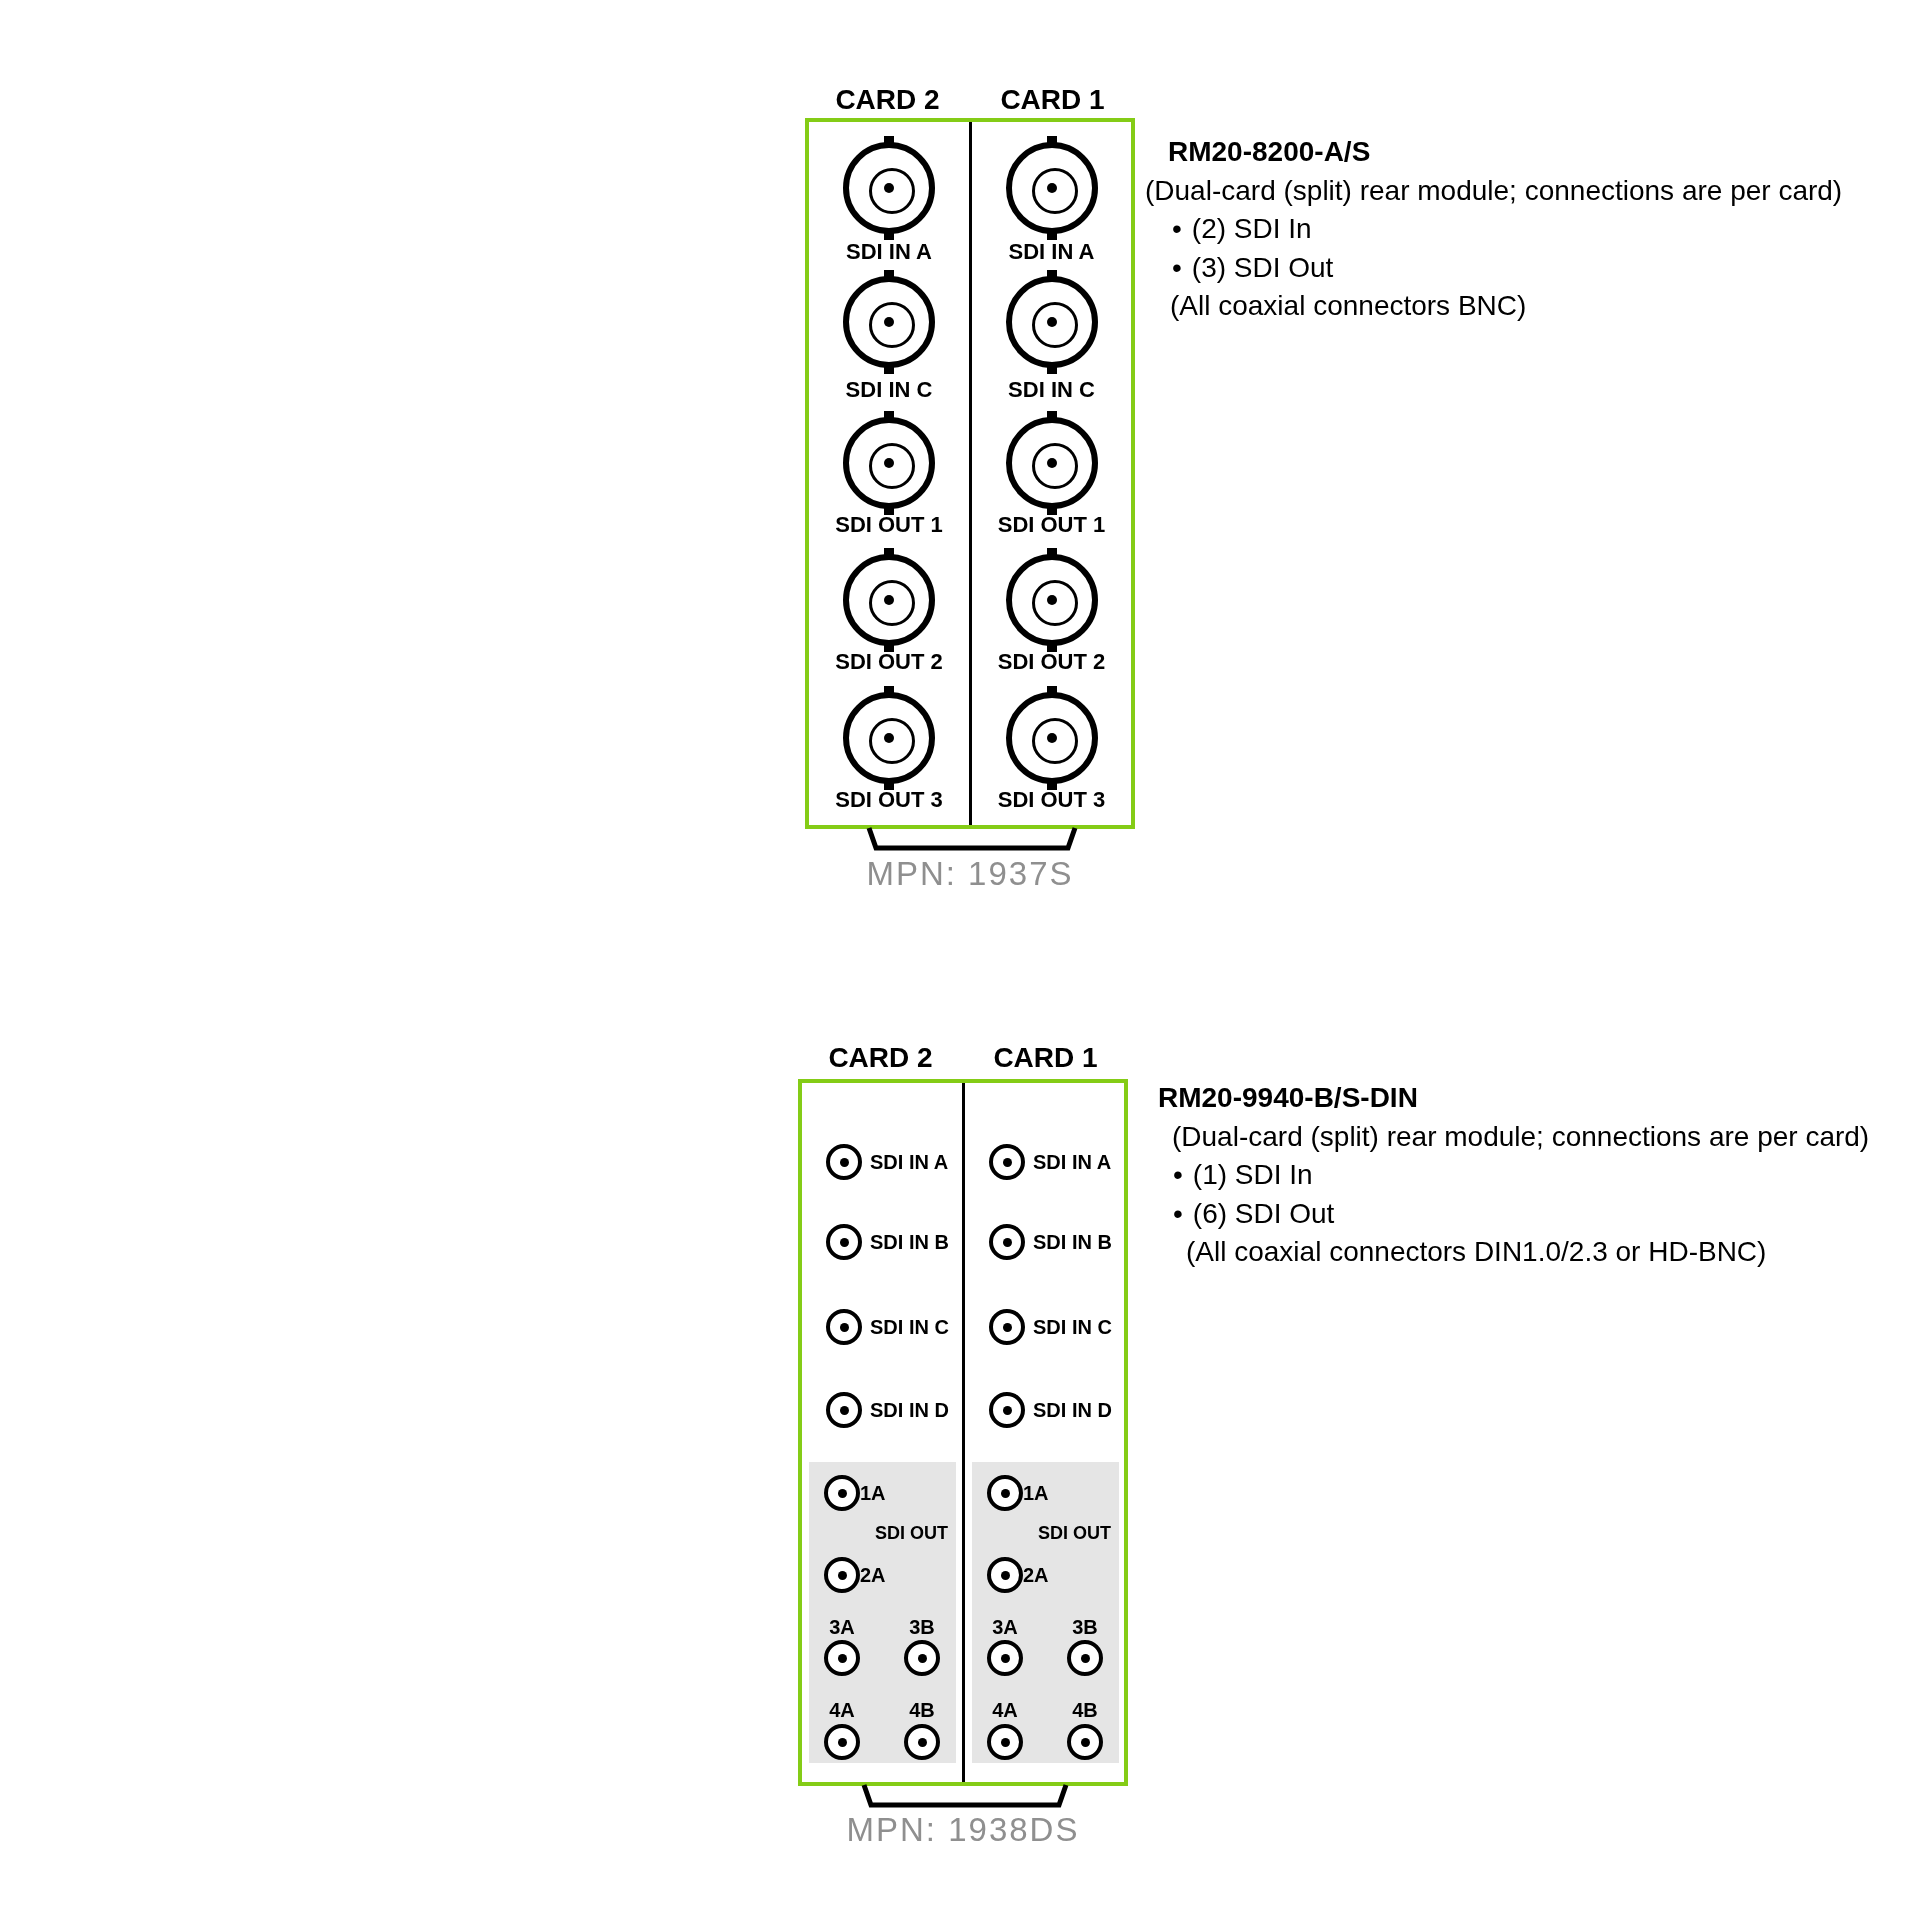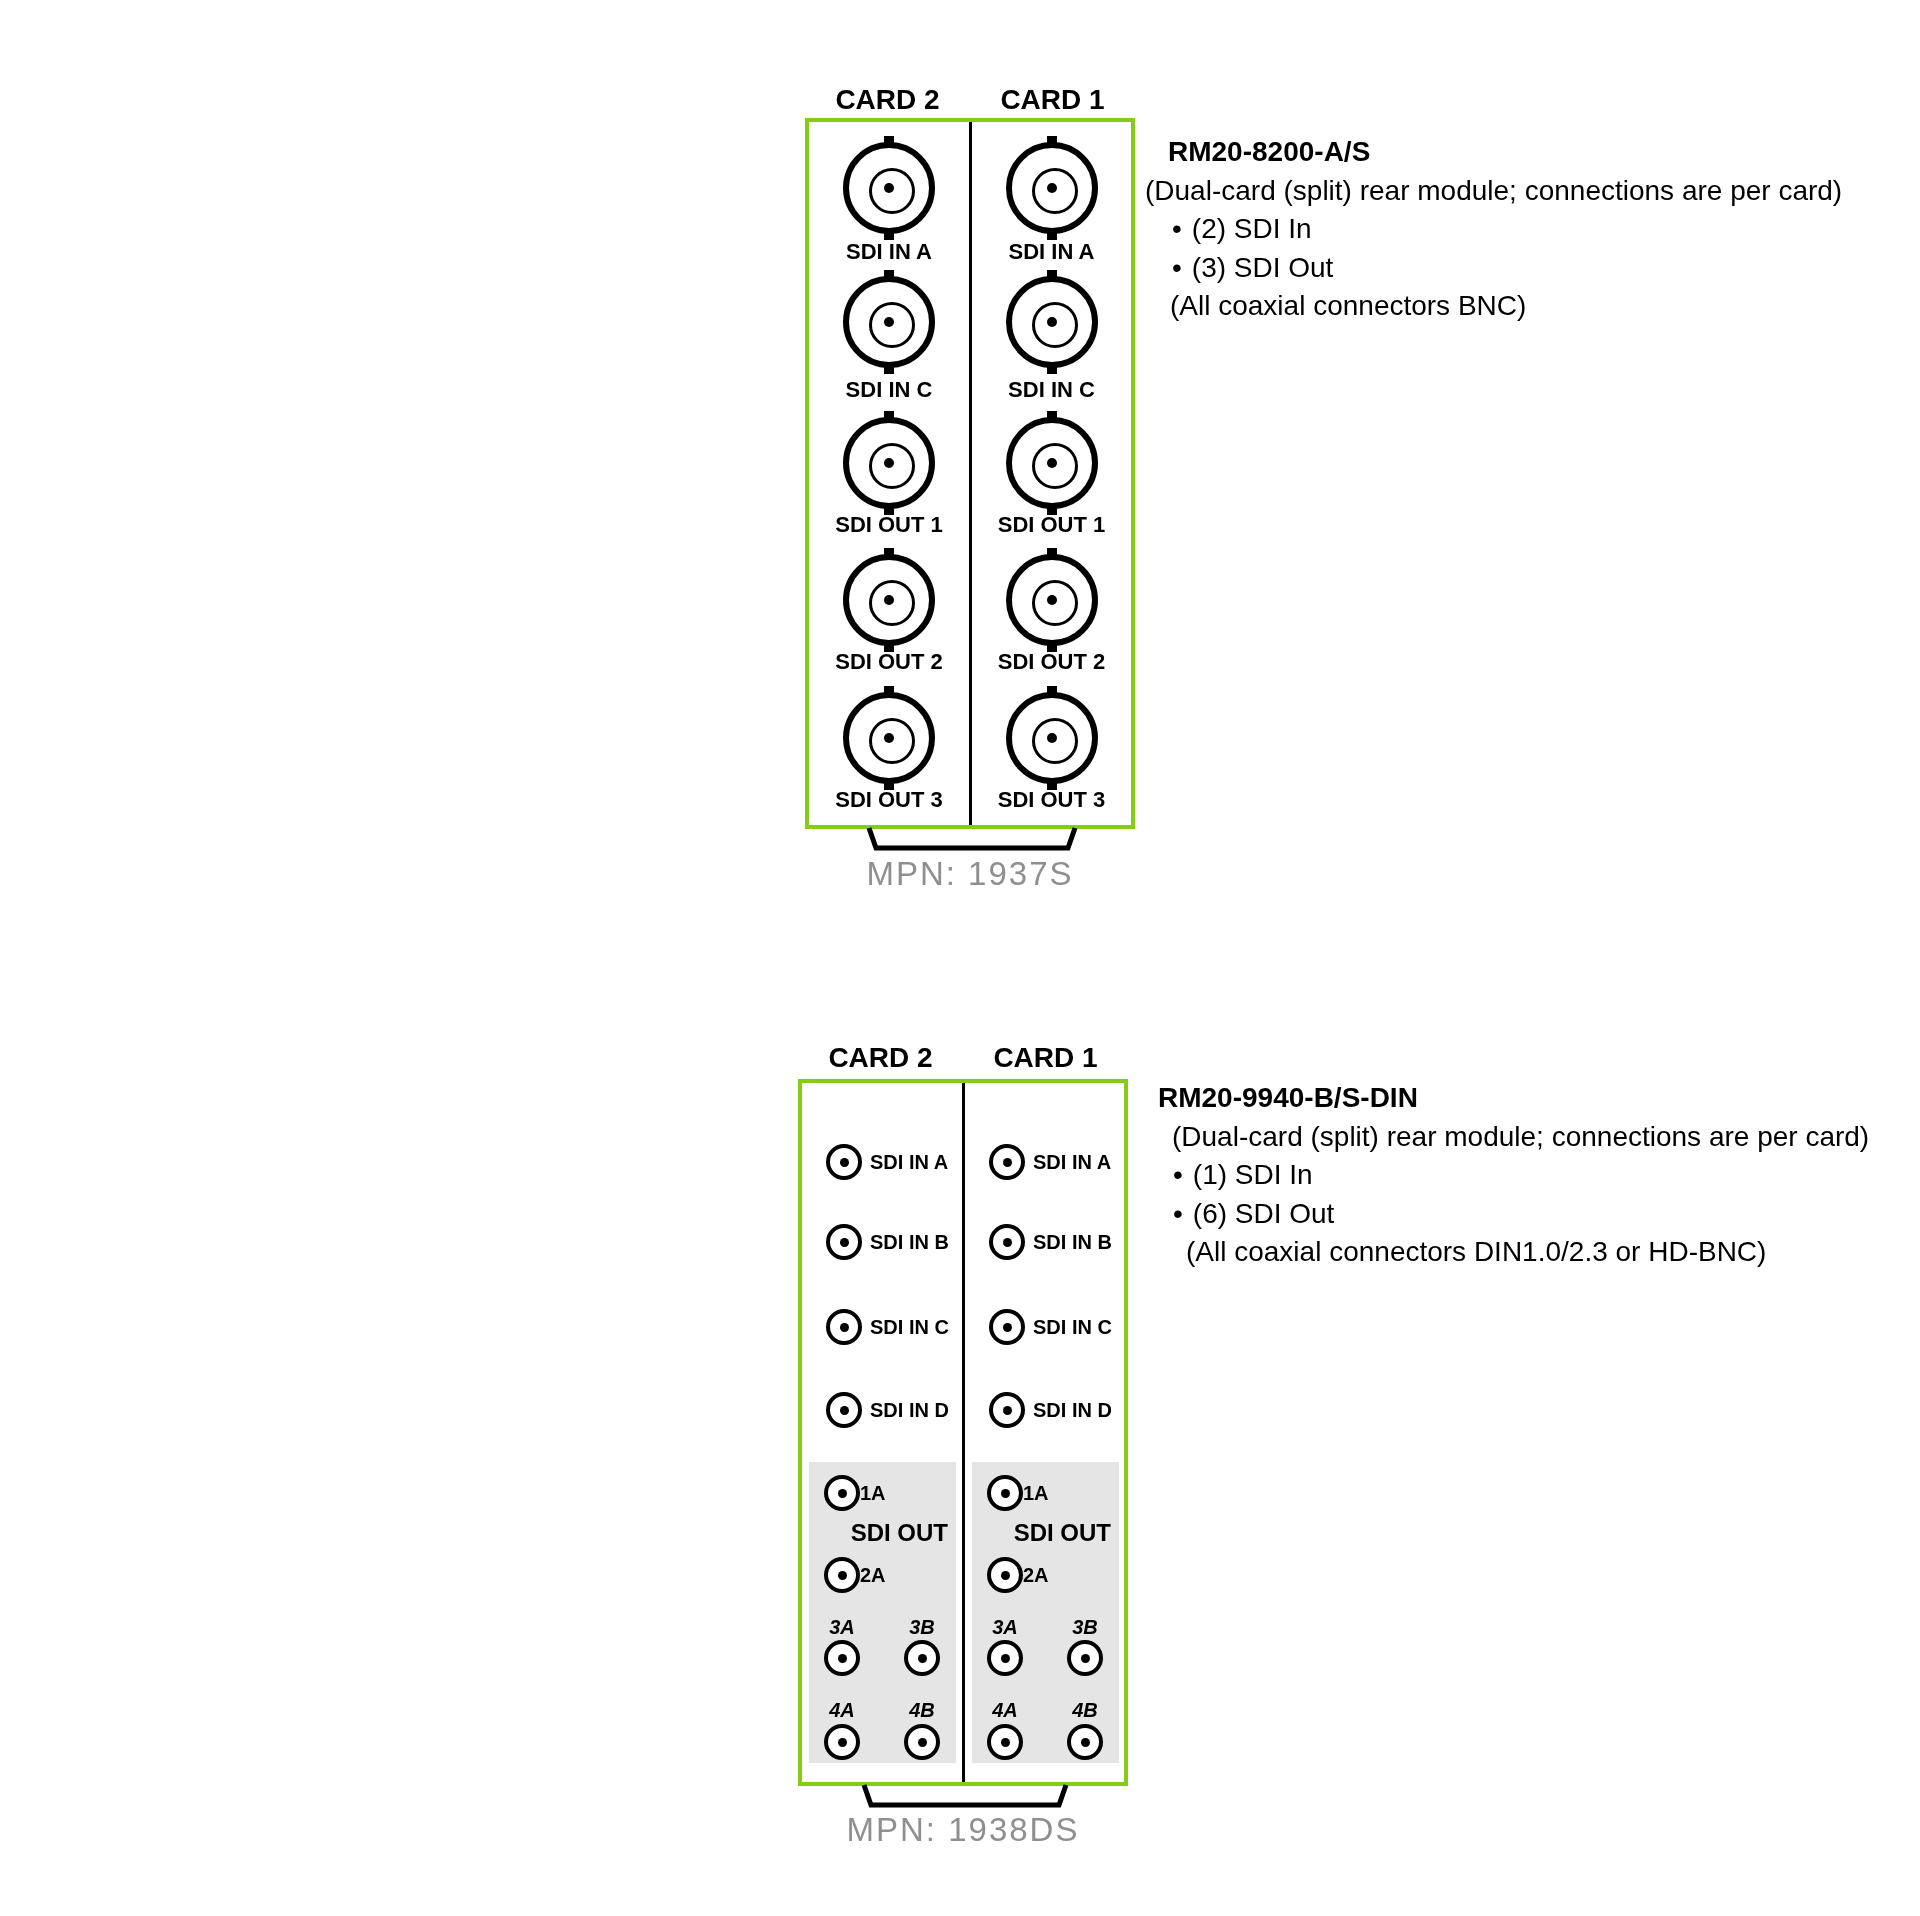--- a/index.html
+++ b/index.html
@@ -28,25 +28,25 @@
   .bnc-label { position:absolute; left:0; width:100%; height:24px; text-align:center;
                font-size:22px; font-weight:bold; line-height:24px; white-space:nowrap; }
 
   
   .din { position:absolute; width:36px; height:36px; border:4px solid #000; border-radius:50%;
          background:#fff; }
   .din::after { content:""; position:absolute; left:50%; top:50%; width:9px; height:9px;
                 margin:-4.5px 0 0 -4.5px; background:#000; border-radius:50%; }
   .din-label { position:absolute; height:24px; font-size:20px; font-weight:bold;
                line-height:24px; white-space:nowrap; }
-  .din-label.ctr { width:40px; text-align:center;font-style:italic; }
+  .din-label.ctr { width:40px; text-align:center; }
 
   .shade { position:absolute; left:7px; top:379px; width:147px; height:301px; }
   .sdi-out-label { position:absolute; right:8px; top:59px; height:24px;
-                   font-size:24px; font-weight:bold; line-height:24px; }
+                   font-size:18px; font-weight:bold; line-height:24px; }
 
   .tab { position:absolute; }
 
   .mpn { position:absolute; width:330px; text-align:center; font-size:33px;
          letter-spacing:2px; white-space:nowrap; }
 
   .tb { position:absolute; font-size:28px; line-height:38.5px; white-space:nowrap; }
   .tb .ln { position:relative; }
   .tb .bold { font-weight:bold; }
   .tb .bullet::before { content:"\2022"; margin-right:10px; }

